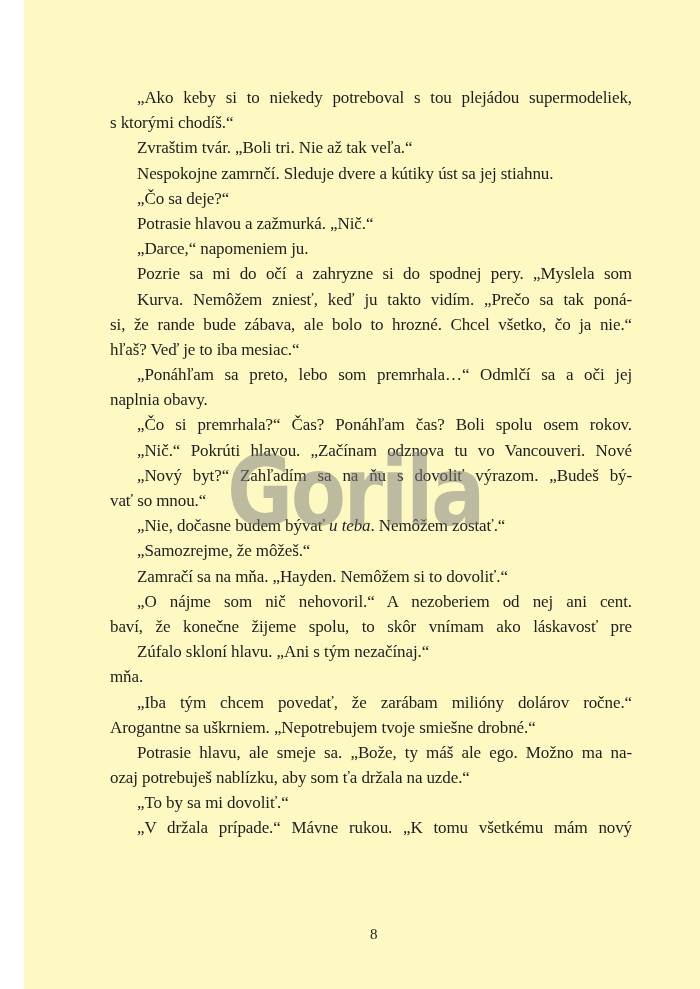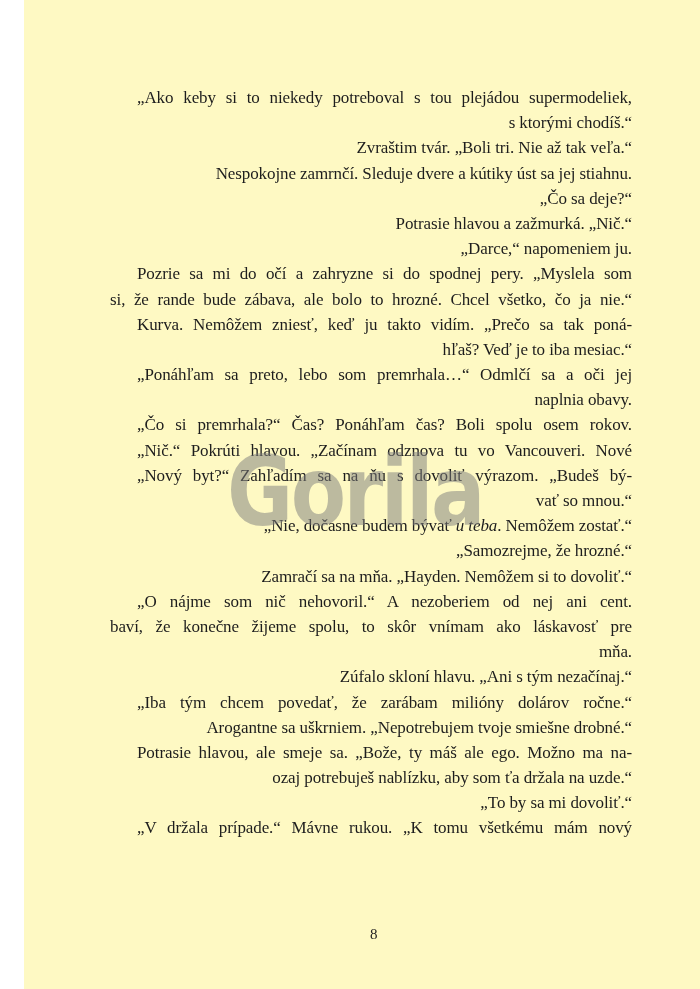--- a/index.html
+++ b/index.html
@@ -23,21 +23,20 @@
     top: 85px;
     width: 522px;
     font-size: 17px;
     line-height: 25.2px;
     letter-spacing: -0.1px;
     z-index: 1;
   }
   .line {
     height: 25.2px;
     white-space: nowrap;
-    text-align: right;
   }
   .line.ind { padding-left: 27px; }
   .line.just {
     text-align: justify;
     text-align-last: justify;
     text-justify: inter-word;
   }
   .line i { }
   .watermark {
     position: absolute;
@@ -73,38 +72,38 @@
 <div class="page">
   <div class="text-block" id="text-block">
       <div class="line ind just"><span>„Ako keby si to niekedy potreboval s tou plejádou supermodeliek,</span></div>
       <div class="line"><span>s ktorými chodíš.“</span></div>
       <div class="line ind"><span>Zvraštim tvár. „Boli tri. Nie až tak veľa.“</span></div>
       <div class="line ind"><span>Nespokojne zamrnčí. Sleduje dvere a kútiky úst sa jej stiahnu.</span></div>
       <div class="line ind"><span>„Čo sa deje?“</span></div>
       <div class="line ind"><span>Potrasie hlavou a zažmurká. „Nič.“</span></div>
       <div class="line ind"><span>„Darce,“ napomeniem ju.</span></div>
       <div class="line ind just"><span>Pozrie sa mi do očí a zahryzne si do spodnej pery. „Myslela som</span></div>
+      <div class="line ind just"><span>Kurva. Nemôžem zniesť, keď ju takto vidím. „Prečo sa tak poná-</span></div>
       <div class="line just"><span>si, že rande bude zábava, ale bolo to hrozné. Chcel všetko, čo ja nie.“</span></div>
-      <div class="line ind just"><span>Kurva. Nemôžem zniesť, keď ju takto vidím. „Prečo sa tak poná-</span></div>
       <div class="line"><span>hľaš? Veď je to iba mesiac.“</span></div>
       <div class="line ind just"><span>„Ponáhľam sa preto, lebo som premrhala…“ Odmlčí sa a oči jej</span></div>
       <div class="line"><span>naplnia obavy.</span></div>
       <div class="line ind just"><span>„Čo si premrhala?“ Čas? Ponáhľam čas? Boli spolu osem rokov.</span></div>
       <div class="line ind just"><span>„Nič.“ Pokrúti hlavou. „Začínam odznova tu vo Vancouveri. Nové</span></div>
       <div class="line ind just"><span>„Nový byt?“ Zahľadím sa na ňu s dovoliť výrazom. „Budeš bý-</span></div>
       <div class="line"><span>vať so mnou.“</span></div>
       <div class="line ind"><span>„Nie, dočasne budem bývať </span><i>u teba</i><span>. Nemôžem zostať.“</span></div>
-      <div class="line ind"><span>„Samozrejme, že hrozné.“</span></div>
+      <div class="line ind"><span>„Samozrejme, že môžeš.“</span></div>
       <div class="line ind"><span>Zamračí sa na mňa. „Hayden. Nemôžem si to dovoliť.“</span></div>
       <div class="line ind just"><span>„O nájme som nič nehovoril.“ A nezoberiem od nej ani cent.</span></div>
       <div class="line just"><span>baví, že konečne žijeme spolu, to skôr vnímam ako láskavosť pre</span></div>
+      <div class="line ind"><span>Zúfalo skloní hlavu. „Ani s tým nezačínaj.“</span></div>
       <div class="line"><span>mňa.</span></div>
-      <div class="line ind"><span>Zúfalo skloní hlavu. „Ani s tým nezačínaj.“</span></div>
       <div class="line ind just"><span>„Iba tým chcem povedať, že zarábam milióny dolárov ročne.“</span></div>
       <div class="line"><span>Arogantne sa uškrniem. „Nepotrebujem tvoje smiešne drobné.“</span></div>
-      <div class="line ind just"><span>Potrasie hlavou, ale smeje sa. „Bože, ty máš ale ego. Možno ma na-</span></div>
+      <div class="line ind just"><span>Potrasie hlavu, ale smeje sa. „Bože, ty máš ale ego. Možno ma na-</span></div>
       <div class="line"><span>ozaj potrebuješ nablízku, aby som ťa držala na uzde.“</span></div>
       <div class="line ind"><span>„To by sa mi dovoliť.“</span></div>
       <div class="line ind just"><span>„V držala prípade.“ Mávne rukou. „K tomu všetkému mám nový</span></div>
     </div>
   <div class="watermark">Gorila</div>
   <div class="page-number">8</div>
 </div>
 
 </body></html>

